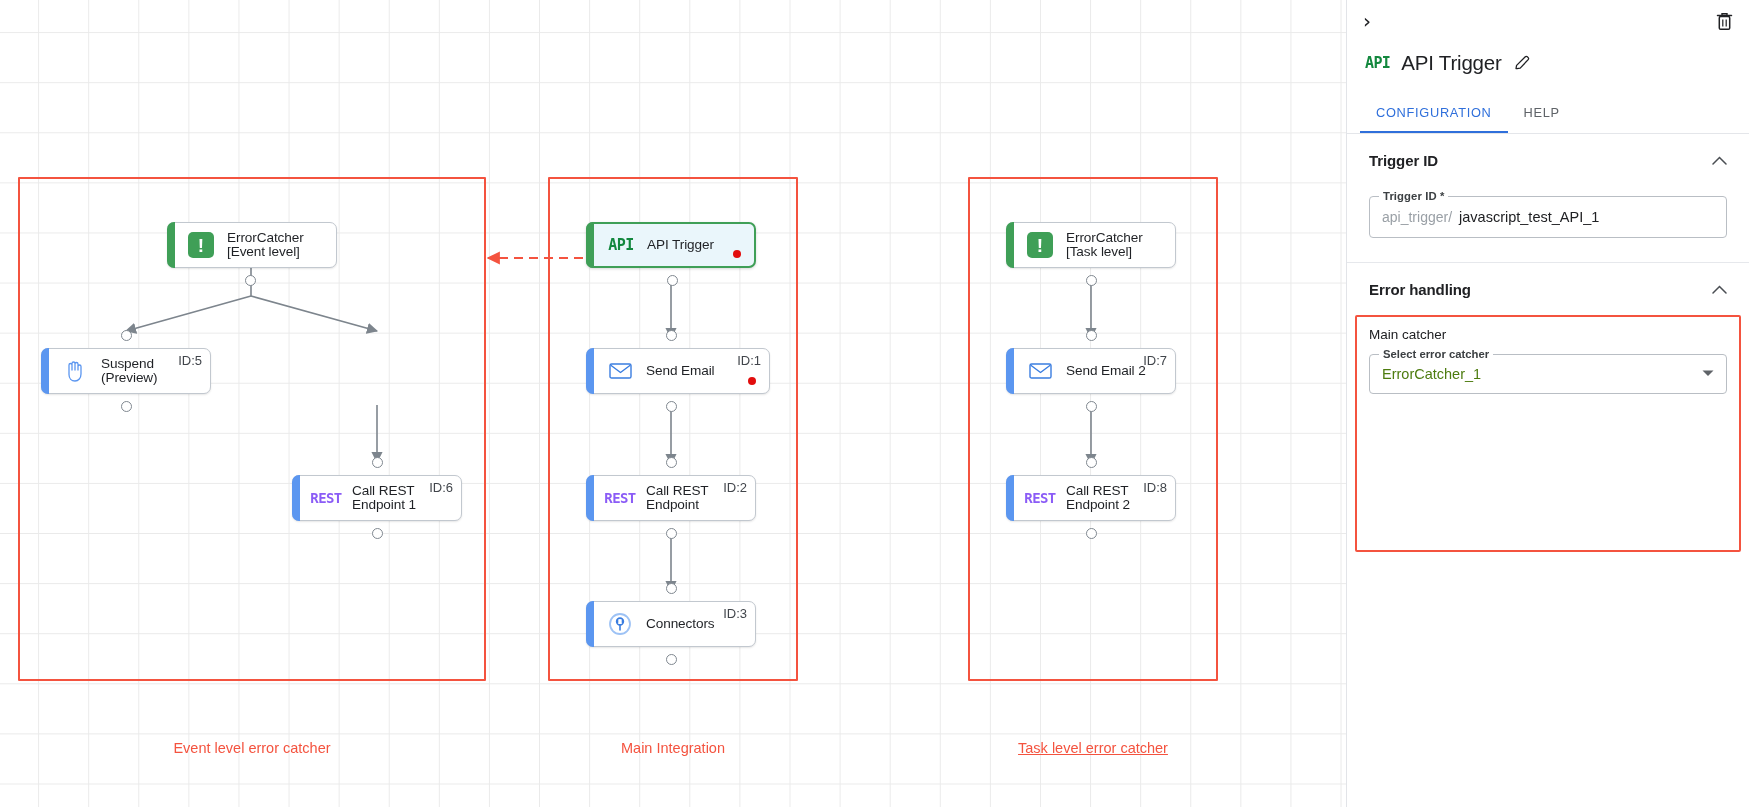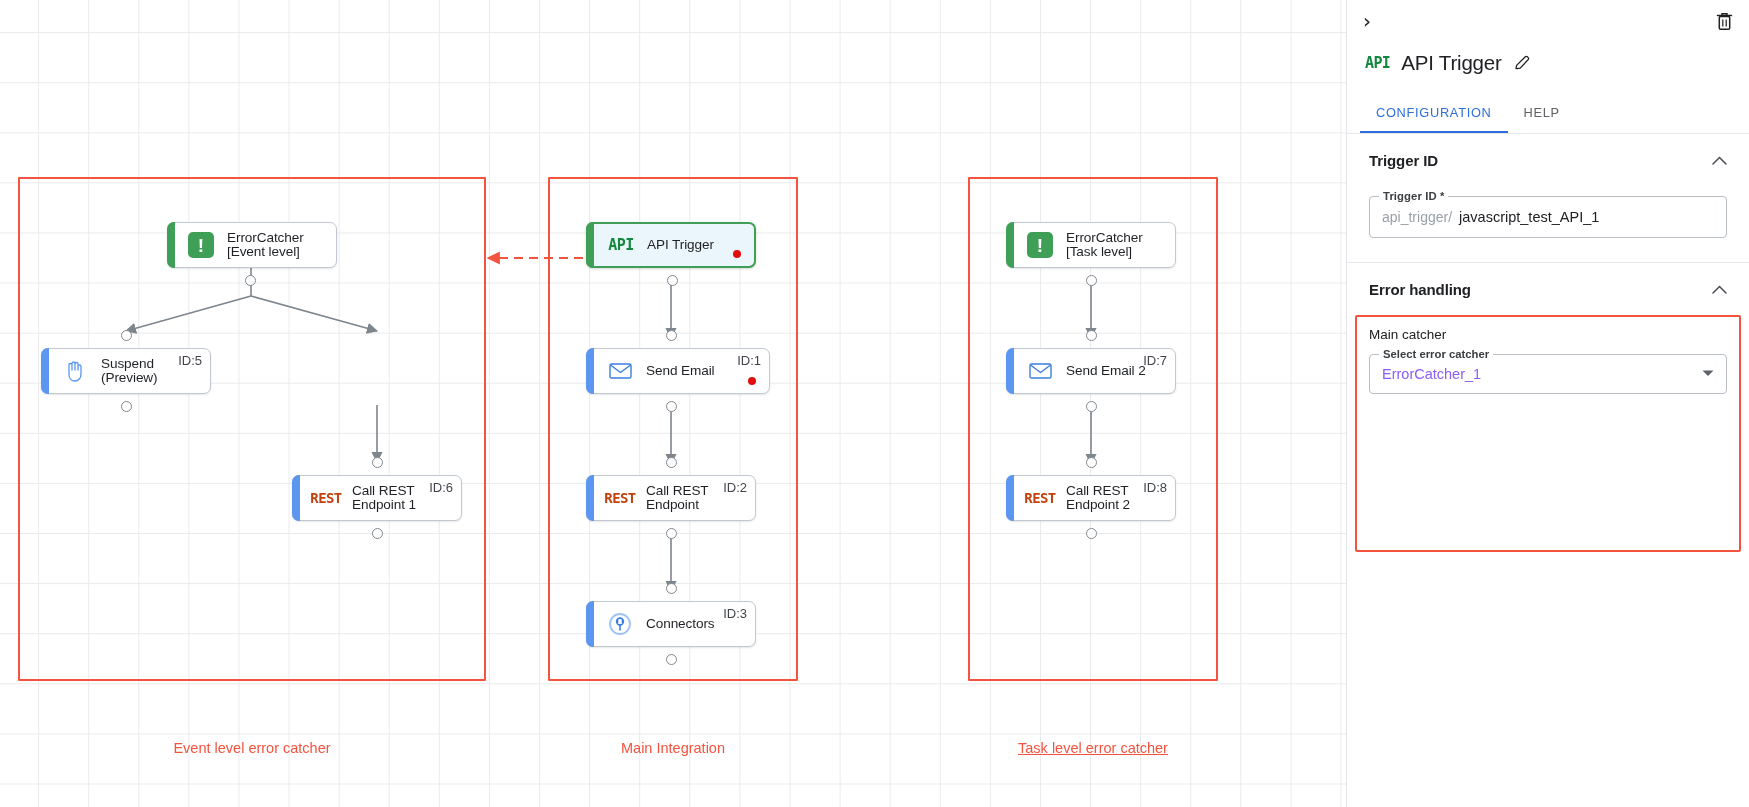--- a/index.html
+++ b/index.html
@@ -104,21 +104,21 @@
     background: #3f9f57;
     color: #ffffff;
     display: flex; align-items: center; justify-content: center;
     font-size: 19px; font-weight: bold; line-height: 1;
   }
   .api-text {
     color: #13883e; font-size: 15px; font-weight: bold;
     font-family: "DejaVu Sans Mono", monospace; letter-spacing: -0.5px;
   }
   .rest-text {
-    color: #c2410c; font-size: 14px; font-weight: bold;
+    color: #8b5cf6; font-size: 14px; font-weight: bold;
     font-family: "DejaVu Sans Mono", monospace; letter-spacing: -0.6px;
   }
 
   
   .port {
     position: absolute;
     width: 11px; height: 11px;
     border: 1.6px solid #808890;
     border-radius: 50%;
     background: #ffffff;
@@ -229,21 +229,21 @@
     padding: 0 12px;
     background: #fff;
     cursor: pointer;
     gap: 12px;
   }
   .select-outlined .legend {
     position: absolute; top: -7px; left: 9px;
     background: #ffffff; padding: 0 4px;
     font-size: 11.3px; color: #3c4043; font-weight: bold;
   }
-  .select-outlined .sel-val { font-size: 14.5px; color: #8b5cf6; }
+  .select-outlined .sel-val { font-size: 14.5px; color: #4d7c0f; }
   .select-outlined .arrow {
     margin-left: auto; color: #5f6368; font-size: 9px; line-height: 1;
   }
 </style>
 </head>
 <body>
 
 <div id="app">
 
   <div id="canvas">

